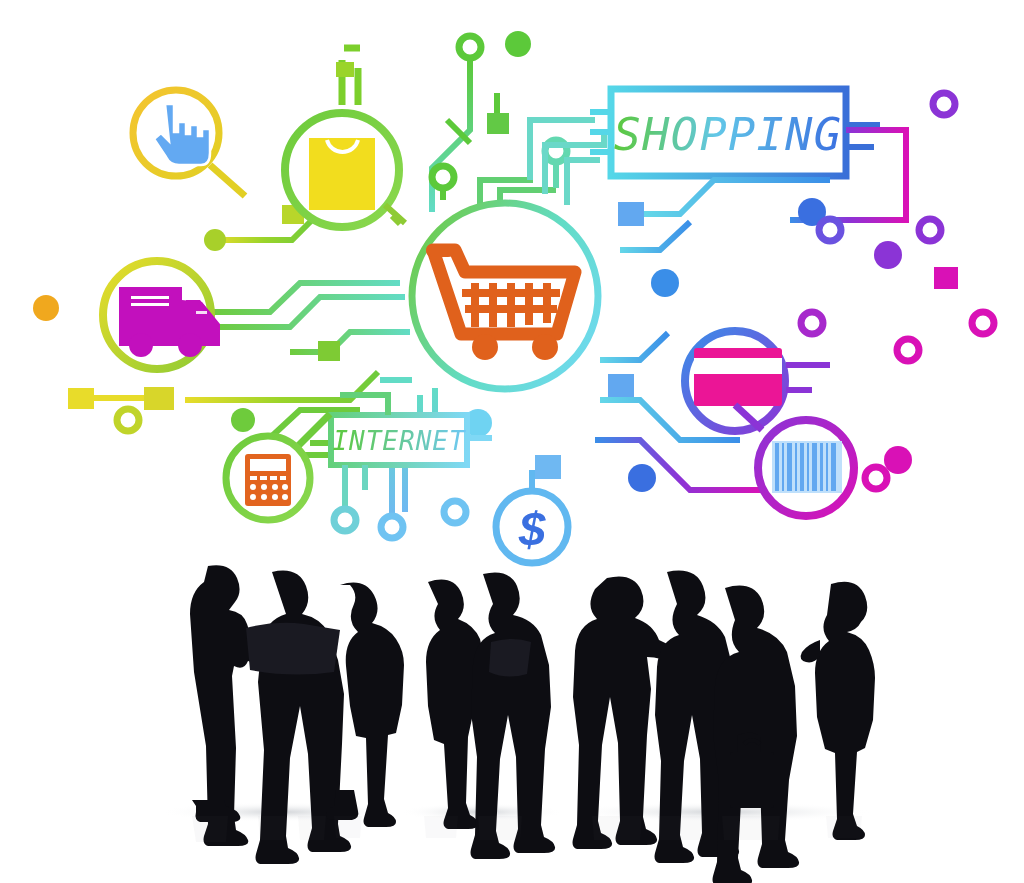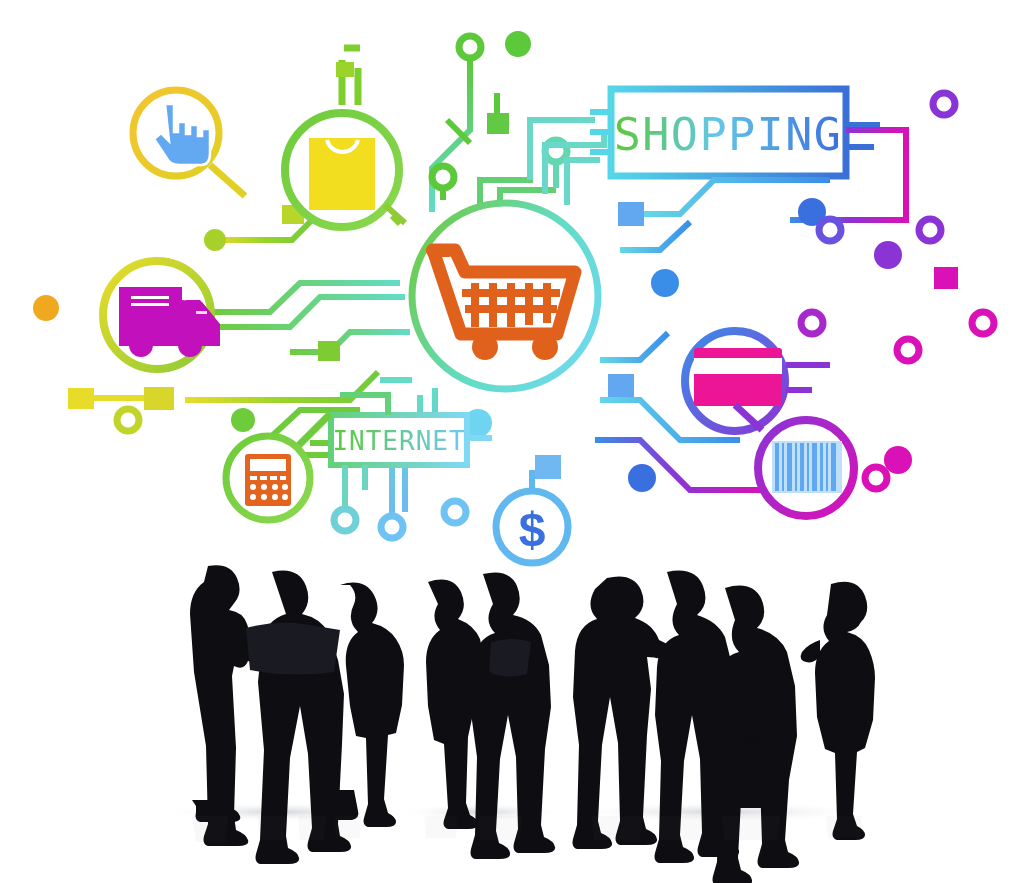--- a/index.html
+++ b/index.html
@@ -1,21 +1,21 @@
 <!DOCTYPE html>
 <html><head>
 <meta charset="utf-8">
 <title>Online Shopping Concept</title>
 <style>
   html,body{margin:0;padding:0;background:#ffffff;}
   body{
     font-family:"Liberation Sans", sans-serif;
     width:1024px;height:883px;overflow:hidden;position:relative;
   }
-  #stage{position:relative;width:936px;height:883px;background:#737373;}
+  #stage{position:relative;width:936px;height:883px;background:#737373;font-style:italic;}
   #stage svg{display:block;}
   .lbl{font-family:"DejaVu Sans Mono","Liberation Mono",monospace;}
 </style>
 </head>
 <body>
 
 <div id="stage">
 
 <svg width="1024" height="883" viewBox="0 0 1024 883" xmlns="http://www.w3.org/2000/svg">
 

